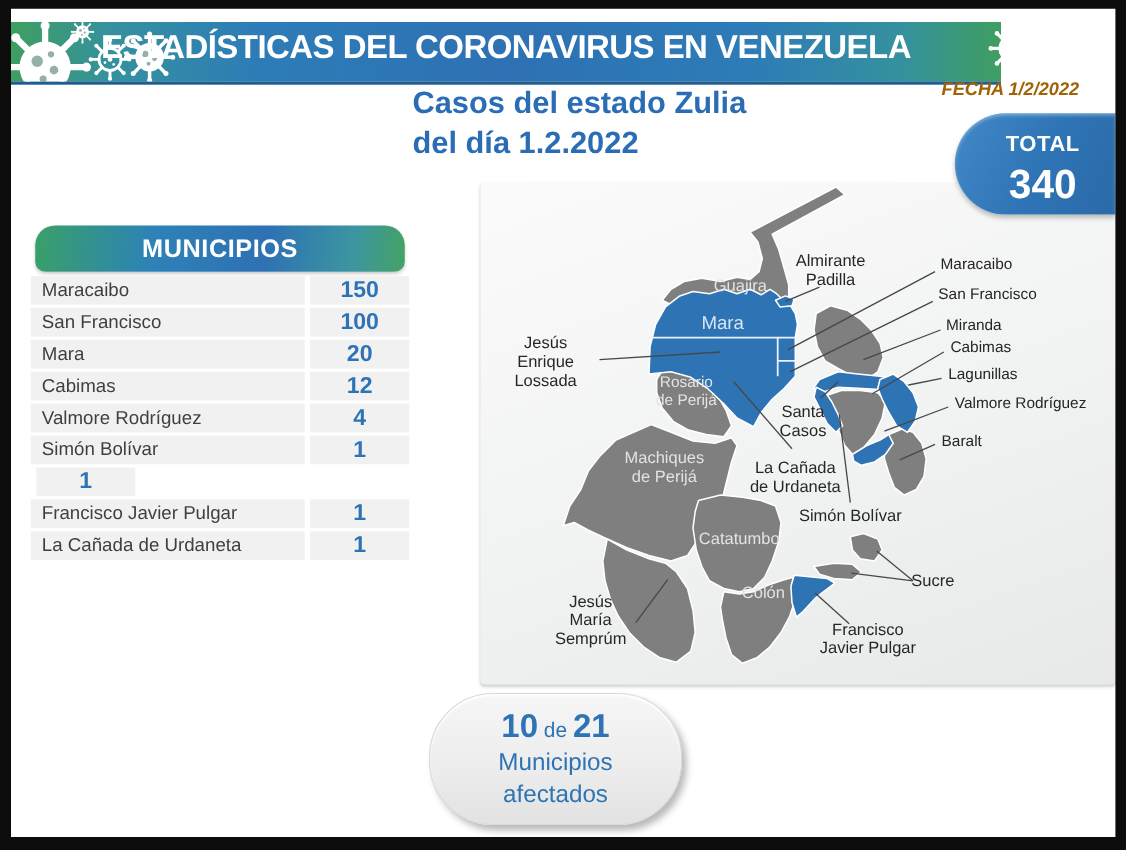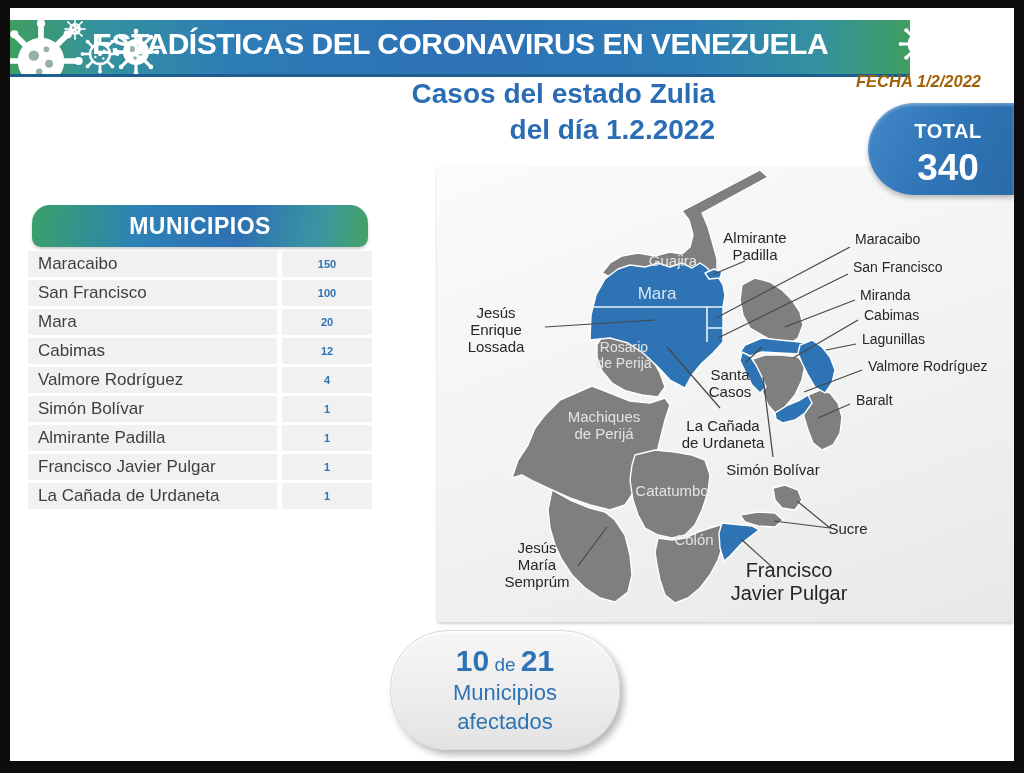--- a/index.html
+++ b/index.html
@@ -12,21 +12,21 @@
   .banner{position:absolute;left:10px;top:20px;width:900px;height:54px;overflow:hidden;z-index:5;
           background:linear-gradient(90deg,#3f9e60 0%,#35919e 10%,#2d7cb7 25%,#2e71b4 50%,#2d7cb7 75%,#35919e 90%,#3f9e60 100%);
           border-bottom:3px solid #1d5d8f;}
   .banner-title{position:absolute;left:0;right:0;top:7px;text-align:center;color:#fff;
           font-size:30px;font-weight:700;letter-spacing:-.5px;white-space:nowrap;}
   .virus{position:absolute;}
 
   
   .fecha{position:absolute;left:856px;top:72px;width:150px;color:#a16207;
          font-size:16.5px;font-weight:700;font-style:italic;z-index:6;white-space:nowrap;}
-  .page-title{position:absolute;left:375px;top:76px;width:340px;text-align:right;
+  .page-title{position:absolute;left:375px;top:76px;width:340px;text-align:left;
          color:#2a6db5;font-size:28px;font-weight:700;line-height:36px;z-index:6;}
 
   
   .total-badge{position:absolute;left:868px;top:103px;width:146px;height:92px;z-index:20;
          border-radius:52px 0 0 52px;
          background:linear-gradient(115deg,#4389c8 0%,#2e74b5 55%,#2b6aa8 100%);
          box-shadow:0 3px 5px rgba(0,0,0,.25), inset 0 2px 3px rgba(255,255,255,.35);
          color:#fff;text-align:center;}
   .total-label{margin-top:17px;font-size:20px;font-weight:700;letter-spacing:.5px;padding-left:14px;}
   .total-value{margin-top:4px;font-size:37px;font-weight:700;padding-left:14px;}
@@ -35,21 +35,21 @@
   .table{position:absolute;left:28px;top:205px;width:344px;z-index:6;}
   .table-header{height:42px;margin:0 4px;border-radius:18px 18px 9px 9px;
          background:linear-gradient(97deg,#3aa068 0%,#2d82b7 32%,#2e71b4 62%,#3c96a0 86%,#45a263 100%);
          color:#fff;font-size:23px;font-weight:700;text-align:center;line-height:42px;letter-spacing:.5px;
          box-shadow:0 2px 3px rgba(0,0,0,.2);}
   #rows{margin-top:4px;}
   .row{display:flex;height:26px;margin-bottom:3px;}
   .cell{background:#f1f1f2;display:flex;align-items:center;}
   .cell.name{flex:1;padding-left:10px;color:#3f3f3f;font-size:17px;}
   .cell.value{width:90px;margin-left:5px;justify-content:center;color:var(--blue,#2e74b5);
-         font-size:11px;font-weight:700;}
+         font-size:21px;font-weight:700;}
 
   
   .map-panel{position:absolute;left:437px;top:166px;width:577px;height:456px;z-index:1;border-radius:4px;
          background:linear-gradient(160deg,#fbfbfb 0%,#f1f2f2 55%,#e7e8e8 100%);
          box-shadow:0 2px 3px rgba(0,0,0,.18);}
   .map-wrap{position:absolute;left:430px;top:155px;width:584px;height:470px;z-index:3;}
   .map-wrap svg{position:absolute;left:0;top:0;}
   .region{stroke:#fff;stroke-width:1.4;stroke-linejoin:round;}
   .region.affected{fill:var(--blue,#2e74b5);}
   .region.unaffected{fill:var(--gray,#7f7f7f);}
@@ -175,21 +175,20 @@
         </div>
         <div class="row">
           <div class="cell name">Valmore Rodríguez</div>
           <div class="cell value">4</div>
         </div>
         <div class="row">
           <div class="cell name">Simón Bolívar</div>
           <div class="cell value">1</div>
         </div>
         <div class="row">
-          <div class="cell name">Almirante Padilla</div>
           <div class="cell value">1</div>
         </div>
         <div class="row">
           <div class="cell name">Francisco Javier Pulgar</div>
           <div class="cell value">1</div>
         </div>
         <div class="row">
           <div class="cell name">La Cañada de Urdaneta</div>
           <div class="cell value">1</div>
         </div>
@@ -276,21 +275,21 @@
         <div class="map-label dark" style="left: 293px; top: 280px; font-size: 15px;">
           <div>La Cañada</div>
           <div>de Urdaneta</div>
         </div>
         <div class="map-label dark" style="left: 343px; top: 315px; font-size: 15px;">
           <div>Simón Bolívar</div>
         </div>
         <div class="map-label dark" style="left: 418px; top: 374px; font-size: 15px;">
           <div>Sucre</div>
         </div>
-        <div class="map-label dark" style="left: 359px; top: 427px; font-size: 20px;">
+        <div class="map-label dark" style="left: 359px; top: 427px; font-size: 15px;">
           <div>Francisco</div>
           <div>Javier Pulgar</div>
         </div>
         <div class="map-label dark" style="left: 107px; top: 410px; font-size: 15px;">
           <div>Jesús</div>
           <div>María</div>
           <div>Semprúm</div>
         </div>
         <div class="map-label dark left" style="left: 425px; top: 85px; font-size: 14px;">
           <div>Maracaibo</div>

